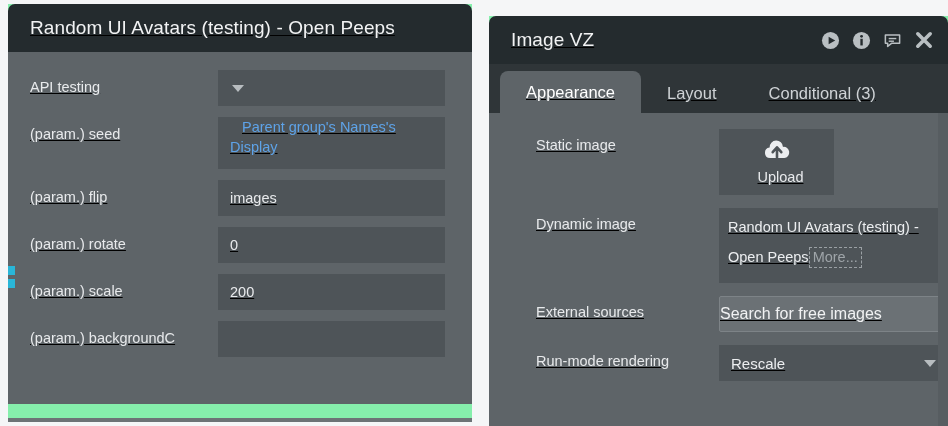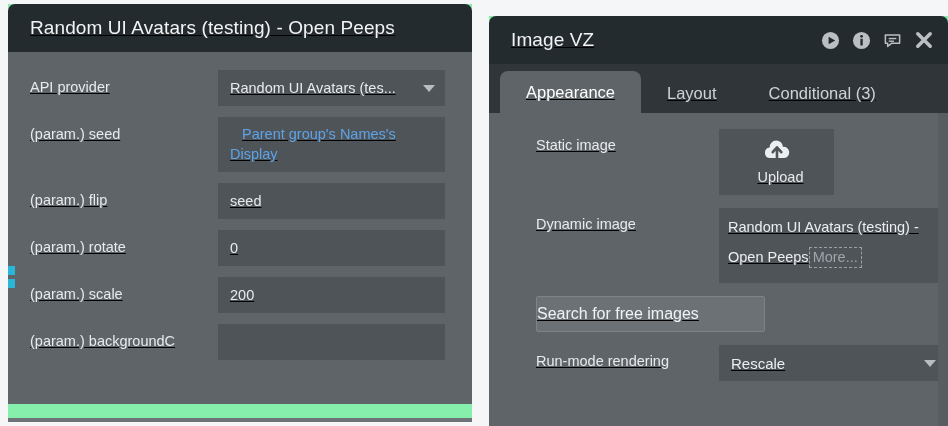--- a/index.html
+++ b/index.html
@@ -95,21 +95,21 @@
     color: #e8eaec;
     font-size: 14.5px;
     line-height: 20px;
     display: flex;
     align-items: center;
     position: relative;
   }
   .prop-field.tall {
     min-height: 52px;
     align-items: flex-start;
-    padding-top: 7px;
+    padding-top: 0;
   }
   .dyn-link {
     color: #5ea3e8;
     text-indent: 12px;
     display: block;
   }
   .caret {
     width: 0;
     height: 0;
     border-left: 6px solid transparent;
@@ -285,38 +285,37 @@
 
   <div class="panel" id="left-panel">
 
     <div class="panel-header">
       <div class="panel-title">Random UI Avatars (testing) - Open Peeps</div>
     </div>
 
     <div class="lp-body">
 
       <div class="prop-row">
-        <div class="prop-label">API provider</div>
+        <div class="prop-label">API testing</div>
         <div class="prop-field">
-          <span class="ellip-val">Random UI Avatars (tes...</span>
           <span class="caret"></span>
         </div>
       </div>
 
       <div class="prop-row">
         <div class="prop-label">(param.) seed</div>
         <div class="prop-field tall">
           <span class="dyn-link">Parent group's Names's Display</span>
         </div>
       </div>
 
       <div class="prop-row">
         <div class="prop-label">(param.) flip</div>
         <div class="prop-field">
-          <span class="ellip-val">seed</span>
+          <span class="ellip-val">images</span>
         </div>
       </div>
 
       <div class="prop-row">
         <div class="prop-label">(param.) rotate</div>
         <div class="prop-field">
           <span class="ellip-val">0</span>
         </div>
       </div>
 
@@ -409,20 +408,21 @@
       </div>
 
       <div class="r-row">
         <div class="r-label">Dynamic image</div>
         <div class="dyn-box">
           <span class="dyn-text">Random UI Avatars (testing) - Open Peeps</span><span class="more-chip">More...</span>
         </div>
       </div>
 
       <div class="r-row">
+        <div class="r-label">External sources</div>
         <div class="search-btn">
           <span>Search for free images</span>
         </div>
       </div>
 
       <div class="r-row">
         <div class="r-label">Run-mode rendering</div>
         <div class="select-box">
           <span class="sv">Rescale</span>
           <span class="caret"></span>

